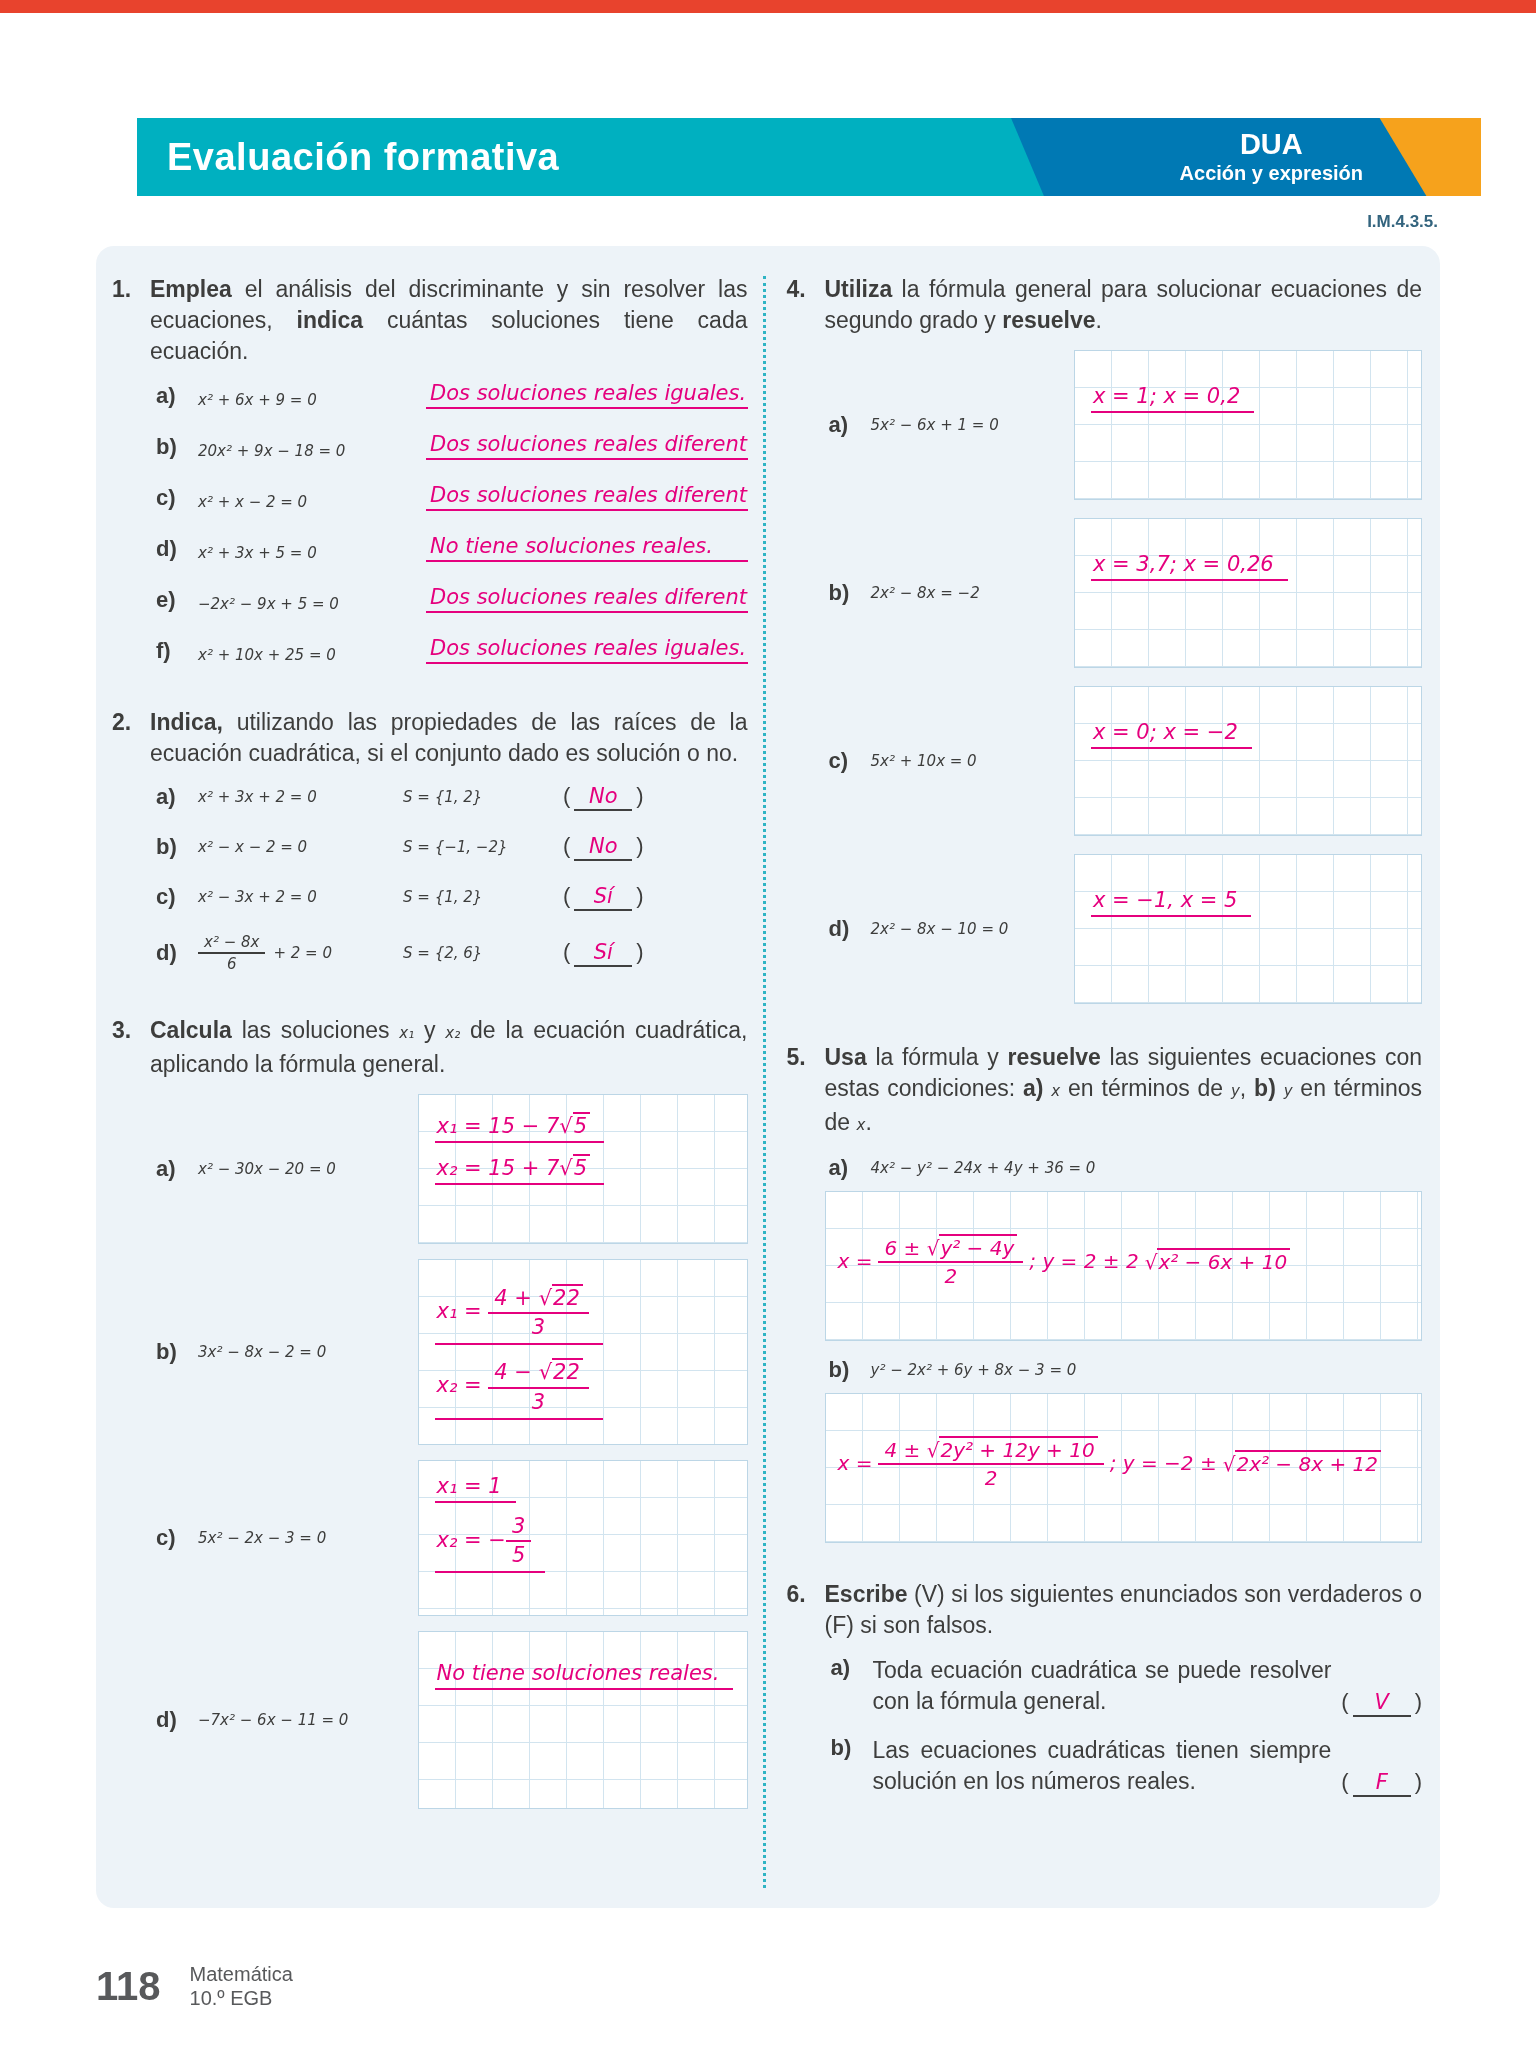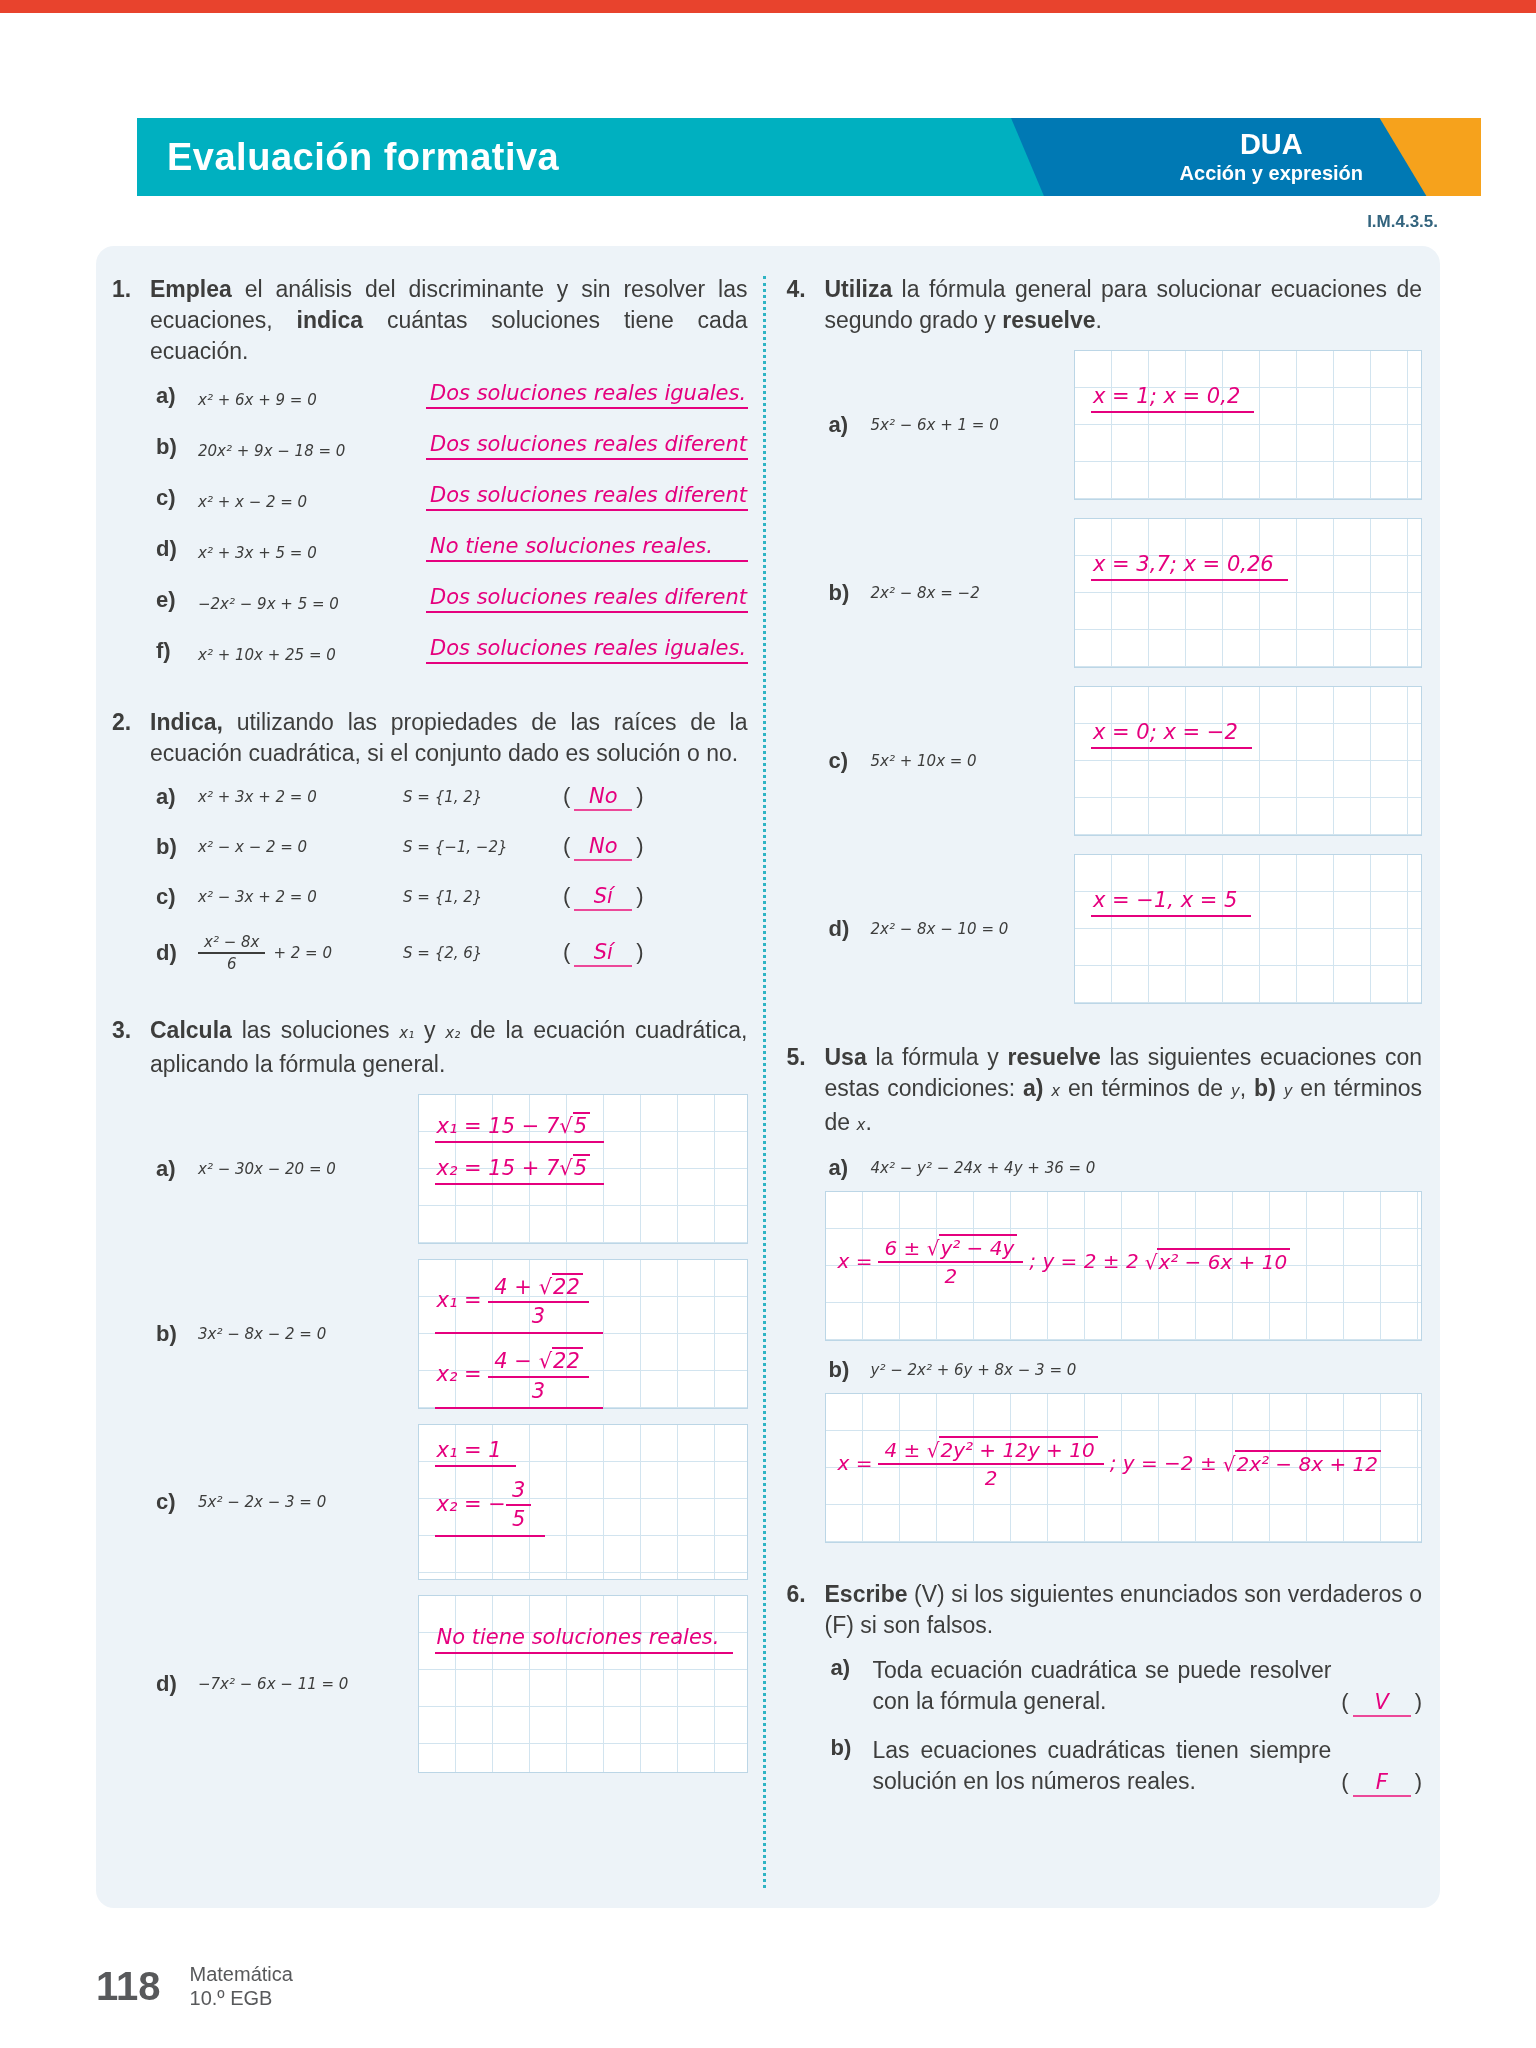--- a/index.html
+++ b/index.html
@@ -43,21 +43,21 @@
   
   .q1item { display:flex; align-items:flex-end; margin:0 0 23px 6px; }
   .q1item .ieq { width:224px; flex-shrink:0; }
   .ans-underline { flex:1; border-bottom:2px solid #e5007e; padding:0 2px 2px 4px; margin-left:4px; white-space:nowrap; overflow:hidden; }
 
   
   .q2item { display:flex; align-items:center; margin:0 0 22px 6px; }
   .q2item .ieq { width:205px; flex-shrink:0; }
   .q2item .iset { width:160px; flex-shrink:0; }
   .paren-ans { font-size:22px; white-space:nowrap; }
-  .pans { display:inline-block; min-width:58px; text-align:center; border-bottom:2px solid #ec4899; padding-bottom:1px; margin:0 4px; }
+  .pans { display:inline-block; min-width:58px; text-align:center; border-bottom:2px solid #404040; padding-bottom:1px; margin:0 4px; }
   .frac { display:inline-flex; flex-direction:column; align-items:center; vertical-align:middle; line-height:1.2; text-align:center; }
   .frac .num { border-bottom:2px solid #3d3d3c; padding:0 6px 1px; }
   .frac .den { padding-top:1px; }
   .hwfrac .num { border-bottom-color:#e5007e; }
   .frest { margin-left:8px; }
 
   
   .hw { color:#e5007e; font-family:"DejaVu Sans", sans-serif; font-style:italic; font-size:21px; }
   .hw-line { display:table; border-bottom:2px solid #e5007e; padding:1px 14px 3px 2px; white-space:nowrap; }
   .sqrt { white-space:nowrap; }
@@ -74,21 +74,21 @@
     background-size:37px 37px;
     background-position:-1px -1px;
   }
 
   
   .q3row { display:flex; align-items:center; margin-bottom:15px; }
   .q3left { flex:1; display:flex; align-items:center; min-width:0; padding-left:6px; }
   .q3grid { width:330px; flex-shrink:0; padding:16px 0 0 16px; }
   .q3grid .hw-line { margin-bottom:10px; }
   .q3grid-a { height:150px; }
-  .q3grid-b { height:150px; padding-top:12px; }
+  .q3grid-b { height:186px; padding-top:23px; }
   .q3grid-b .hw-line { margin-bottom:12px; }
   .q3grid-c { height:156px; padding-top:12px; }
   .q3grid-d { height:178px; padding-top:28px; }
 
   
   .q4row { display:flex; align-items:center; margin-bottom:18px; }
   .q4left { flex:1; display:flex; align-items:center; min-width:0; padding-left:4px; }
   .q4grid { width:348px; height:150px; flex-shrink:0; padding:32px 0 0 16px; }
 
   

